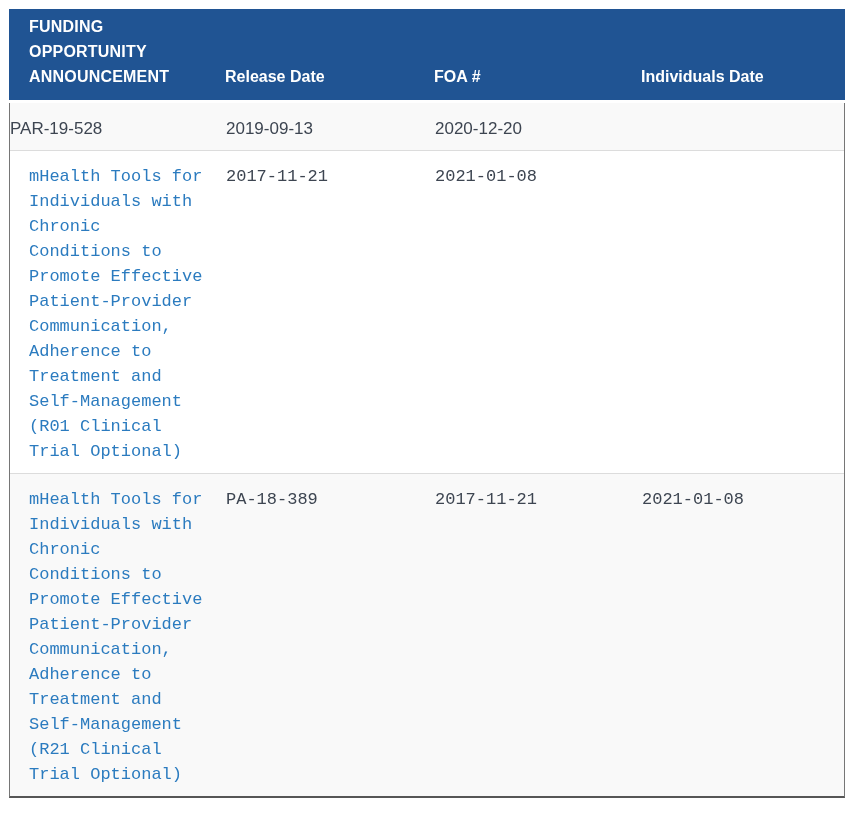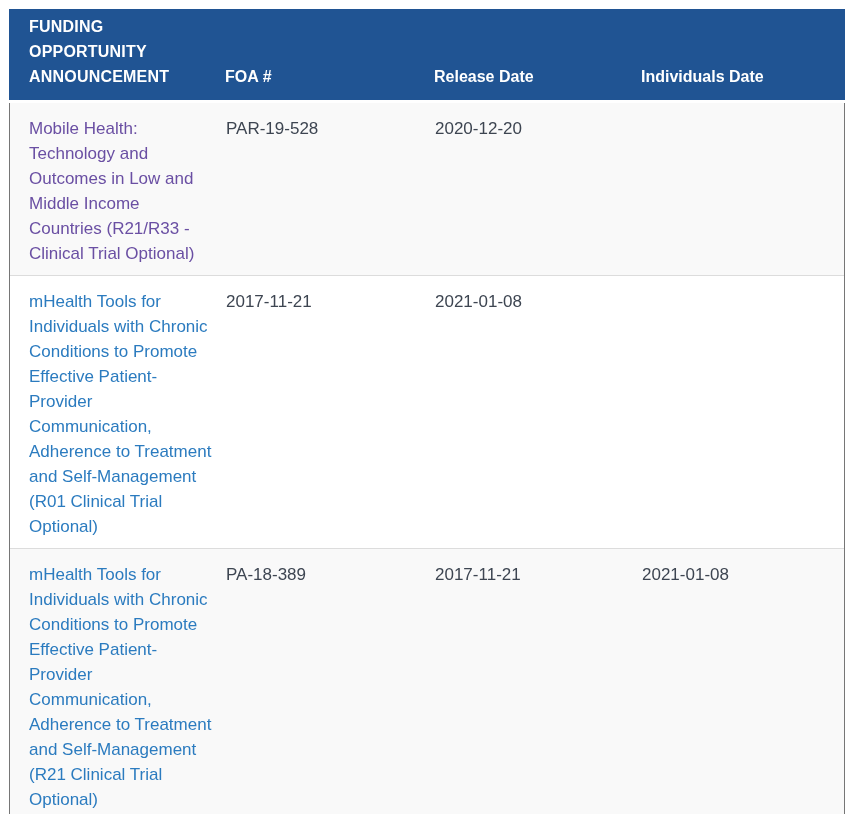--- a/index.html
+++ b/index.html
@@ -35,52 +35,50 @@
   }
   .hcell.first { padding-left: 20px; letter-spacing: 0.2px; }
   
   .table-body {
     border-left: 1px solid #767676;
     border-right: 1px solid #767676;
     border-bottom: 2px solid #565656;
   }
   .row { background: #ffffff; }
   .row:nth-child(odd) { background: var(--row-stripe, #f9f9f9); }
-  .row + .row { border-top: 1px solid var(--row-separator, #dcdcdc); }
+  .row + .row { border-top: 1px solid var(--row-separator, #dcdcdc); font-family: Liberation Mono, monospace; }
   .cell {
     padding: 13px 14px 9px 0;
     font-size: 17px;
     line-height: 25px;
     color: var(--body-text, #3d4551);
   }
   .cell.title-cell { padding-left: 19px; }
   a.foa-link { text-decoration: none; cursor: pointer; }
   a.foa-link.unvisited { color: var(--link-blue, #2b7bbf); }
   a.foa-link.visited { color: var(--link-visited, #6a4fa3); }
 </style>
 </head>
 <body>
 
 <div class="page">
   <div class="foa-table">
 
     <div class="grid table-header">
       <div class="hcell first">FUNDING OPPORTUNITY ANNOUNCEMENT</div>
+      <div class="hcell">Release Date</div>
       <div class="hcell">FOA #</div>
-      <div class="hcell">Release Date</div>
       <div class="hcell">Individuals Date</div>
     </div>
 
     <div class="table-body">
 
   <div class="grid row">
-    <div class="cell title-cell">
-      <a class="foa-link visited">Mobile Health: Technology and Outcomes in Low and Middle Income Countries (R21/R33 - Clinical Trial Optional)</a>
-    </div>
     <div class="cell">PAR-19-528</div>
+    <div class="cell">2019-09-13</div>
     <div class="cell">2020-12-20</div>
   </div>
 
   <div class="grid row">
     <div class="cell title-cell">
       <a class="foa-link unvisited">mHealth Tools for Individuals with Chronic Conditions to Promote Effective Patient-Provider Communication, Adherence to Treatment and Self-Management (R01 Clinical Trial Optional)</a>
     </div>
     <div class="cell">2017-11-21</div>
     <div class="cell">2021-01-08</div>
   </div>

